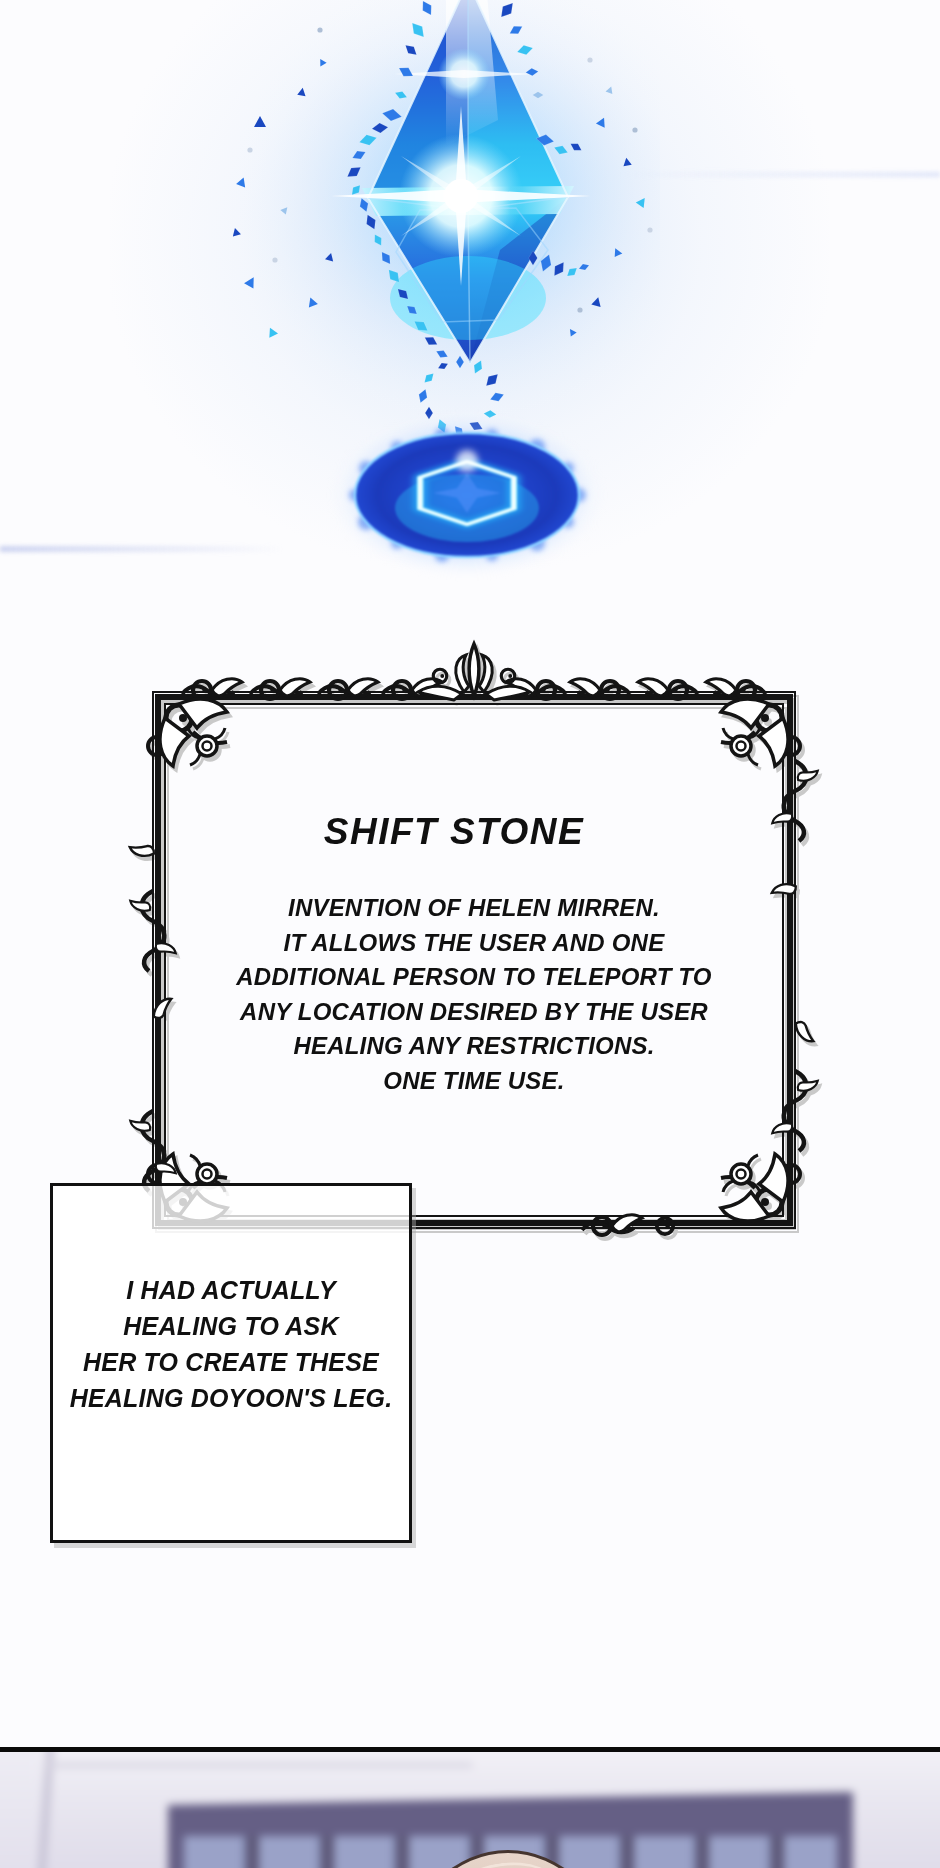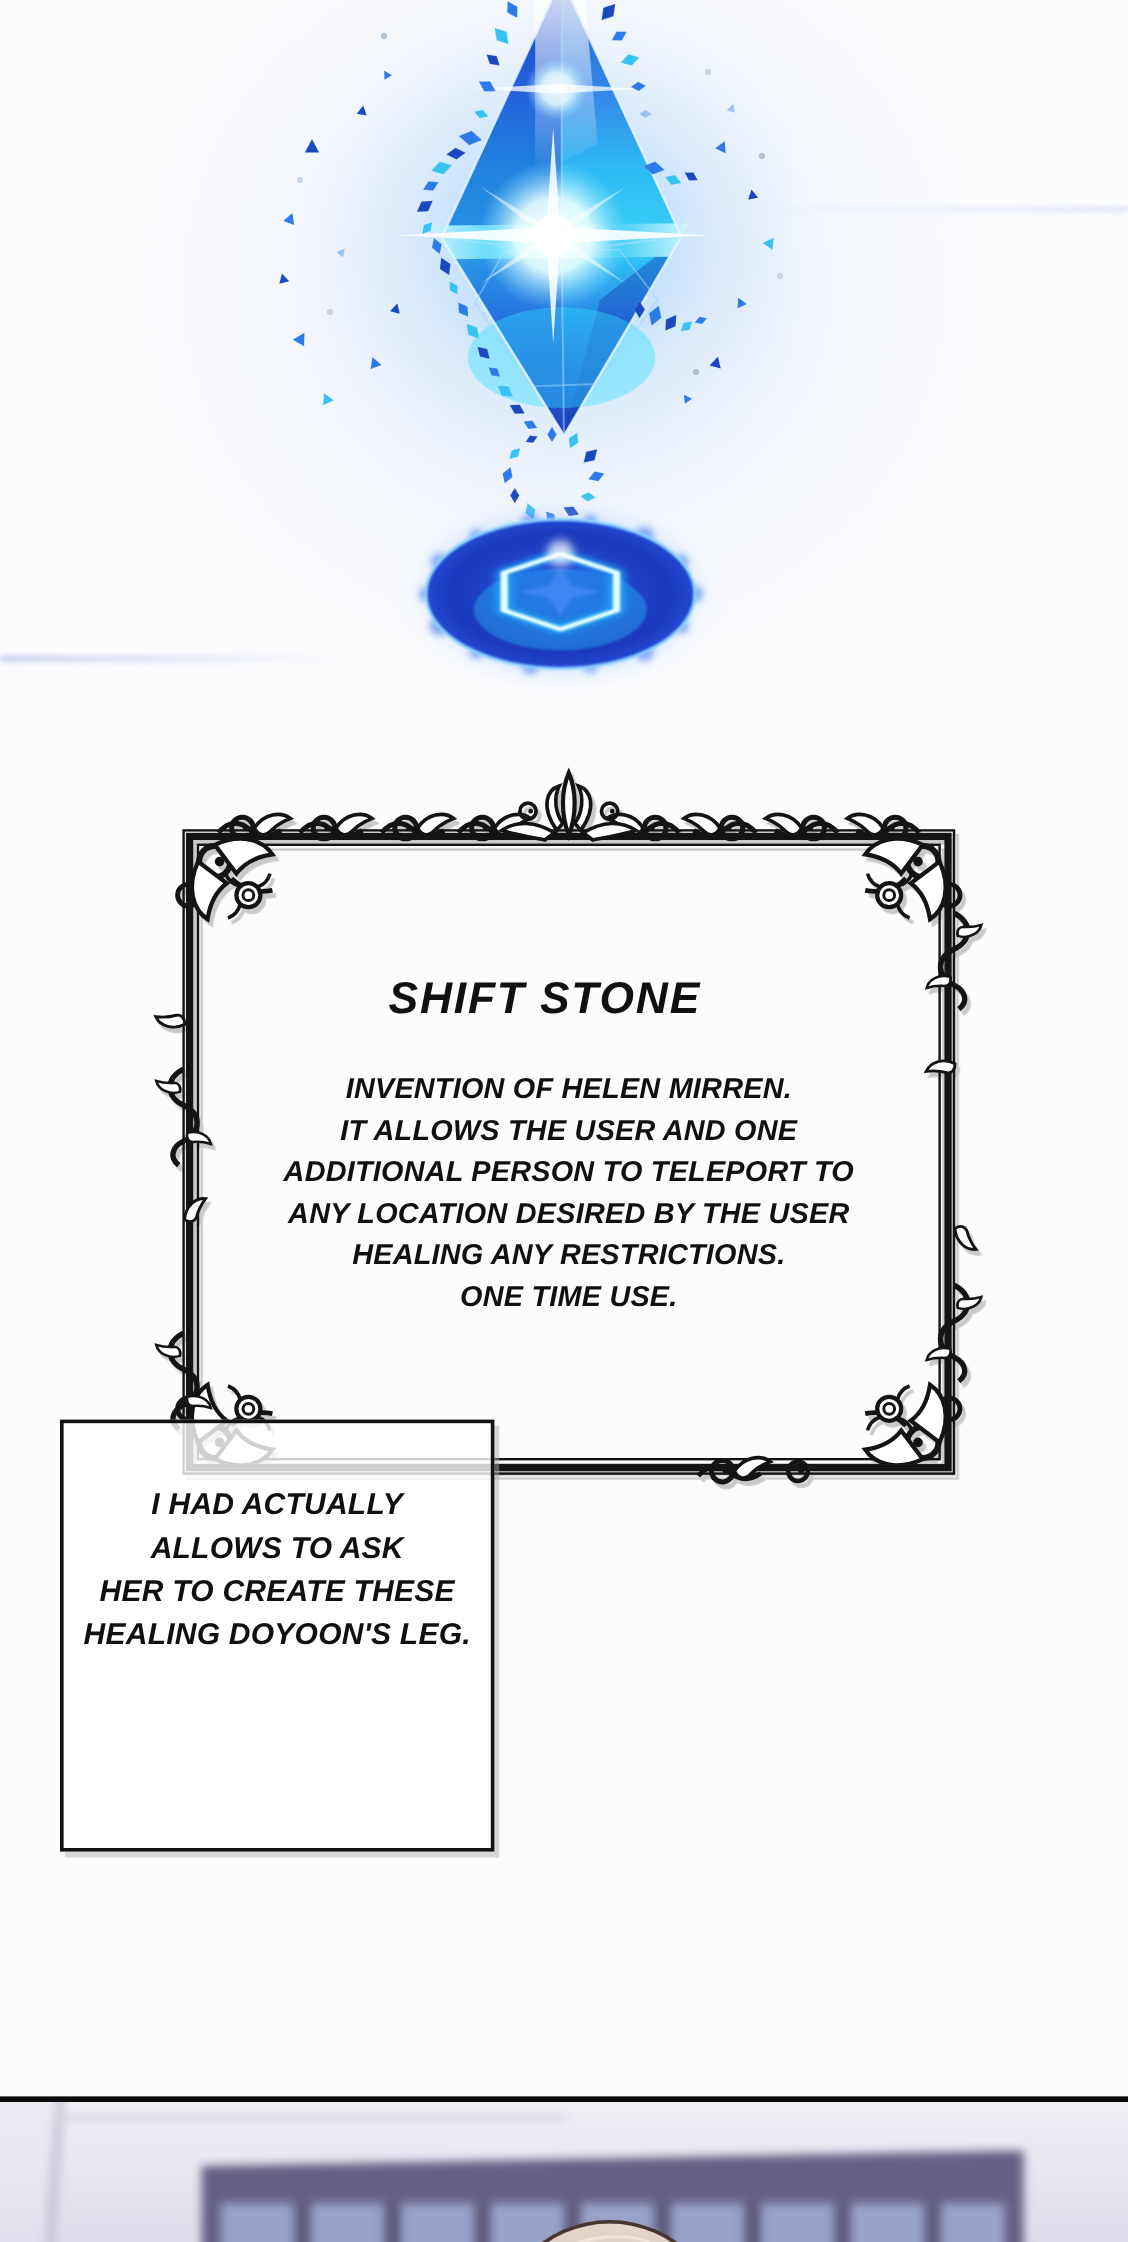--- a/index.html
+++ b/index.html
@@ -27,21 +27,21 @@
   .card-text{color:#101010;font-style:italic;text-align:center;}
   #card-title{left:153px;top:806px;width:602px;height:52px;line-height:52px;
     font-size:37px;font-weight:700;letter-spacing:1.5px;}
   #card-desc{left:153px;top:891px;width:642px;
     font-size:24px;font-weight:700;line-height:34.5px;letter-spacing:.2px;}
 
   
   #narration-box{left:50px;top:1183px;width:362px;height:360px;box-sizing:border-box;
     background:rgba(255,255,255,.8);border:3px solid #111;
     box-shadow:4px 5px 0 rgba(168,168,168,.45);z-index:5;}
-  #narration-text{padding-top:50px;color:#101010;font-style:italic;font-weight:700;
+  #narration-text{padding-top:86px;color:#101010;font-style:italic;font-weight:700;
     font-size:25px;line-height:36px;text-align:center;letter-spacing:.2px;}
 
   
   #bottom-panel{left:0;top:1747px;width:940px;height:121px;box-sizing:border-box;
     border-top:5px solid #0a0a0a;overflow:hidden;background:#edecf3;}
   .bp-blur{position:absolute;left:-12px;top:-12px;right:-12px;bottom:-12px;filter:blur(4px);}
   .bp-wall{position:absolute;inset:0;
     background:linear-gradient(180deg,#f4f3f8 0%,#eae8f1 38%,#dedbe9 100%);}
   .bp-wall-corner{position:absolute;left:50px;top:0;width:12px;height:140%;
     background:linear-gradient(90deg,rgba(160,156,178,0),#bdb9cd 50%,rgba(160,156,178,0));
@@ -347,21 +347,21 @@
     <div>IT ALLOWS THE USER AND ONE</div>
     <div>ADDITIONAL PERSON TO TELEPORT TO</div>
     <div>ANY LOCATION DESIRED BY THE USER</div>
     <div>HEALING ANY RESTRICTIONS.</div>
     <div>ONE TIME USE.</div>
   </div>
 
   <div id="narration-box" class="abs">
     <div id="narration-text">
       <div>I HAD ACTUALLY</div>
-      <div>ALLOWS TO ASK</div>
+      <div>HEALING TO ASK</div>
       <div>HER TO CREATE THESE</div>
       <div>HEALING DOYOON'S LEG.</div>
     </div>
   </div>
 
   <div id="bottom-panel" class="abs">
     <div class="bp-blur">
       <div class="bp-wall"></div>
       <div class="bp-left-edge"></div>
       <div class="bp-wall-corner"></div>

